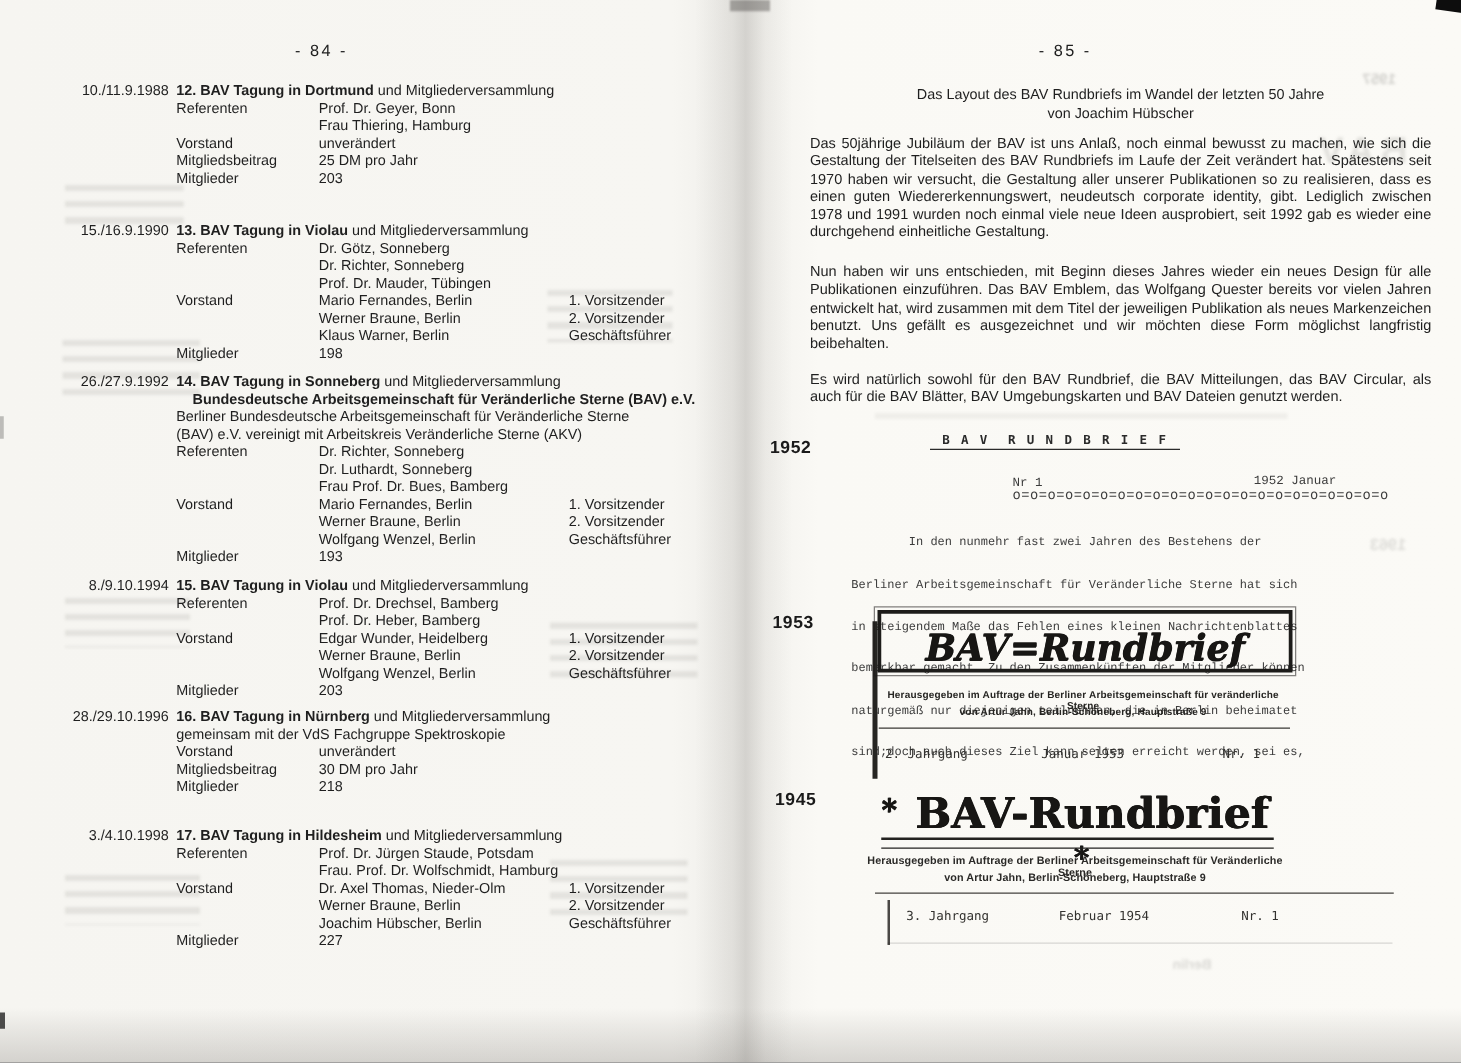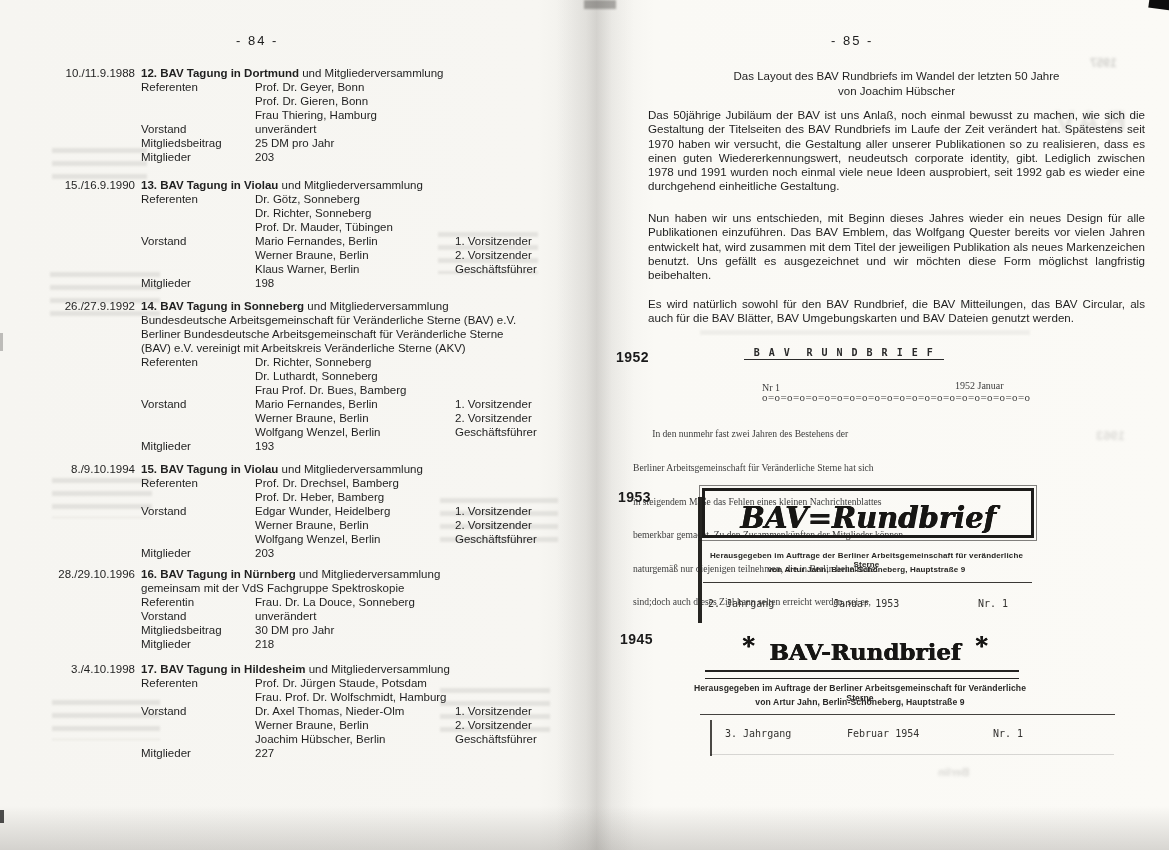--- a/index.html
+++ b/index.html
@@ -26,21 +26,21 @@
   .etitle b{font-weight:bold;}
   .row{display:flex;}
   .lbl{width:114px;flex:none;}
   .val{width:200px;flex:none;}
   .role{flex:1;}
   
   .rp-title{position:absolute;left:648px;top:69px;width:497px;text-align:center;font-size:11.5px;line-height:14.5px;color:#1f1f1f;}
   .rp-par{position:absolute;left:648px;width:497px;font-size:11.6px;line-height:14.3px;text-align:justify;color:#1f1f1f;}
   .year-label{position:absolute;font-size:14px;font-weight:bold;color:#1a1a1a;letter-spacing:.5px;}
   
-  .tw{font-family:Liberation Serif, serif;color:#3c3c3c;filter:blur(.3px);white-space:pre;}
+  .tw{font-family:Liberation Mono, monospace;color:#3c3c3c;filter:blur(.3px);white-space:pre;margin-left:48px;}
   .fx52-head{position:absolute;left:744px;top:347px;width:200px;text-align:center;font-family:"DejaVu Sans Mono",monospace;
              font-weight:bold;font-size:10px;letter-spacing:1.5px;color:#2a2a2a;border-bottom:1.4px solid #2a2a2a;padding-bottom:1px;filter:blur(.2px);white-space:pre;}
   .fx52-nr{position:absolute;left:762px;top:382px;font-size:10px;}
   .fx52-date{position:absolute;left:955px;top:380px;font-size:10px;}
   .fx52-sep{position:absolute;left:762px;top:391px;font-size:11px;letter-spacing:.4px;}
   .fx52-body{position:absolute;left:633px;top:406px;font-size:9.6px;line-height:11.2px;}
   
   .fx53-bar{position:absolute;left:698px;top:497px;width:4px;height:126px;background:#262522;}
   .fx53-box{position:absolute;left:702px;top:488px;width:326px;height:44px;border:3px solid #1d1c1a;outline:1px solid rgba(30,28,25,.55);outline-offset:2px;
             display:flex;align-items:flex-end;justify-content:center;font-style:italic;}
@@ -88,25 +88,20 @@
     <div class="date">10./11.9.1988</div>
     <div class="main">
       <div class="etitle"><b>12. BAV Tagung in Dortmund</b><span> und Mitgliederversammlung</span></div>
       <div class="row">
           <span class="lbl">Referenten</span>
           <span class="val">Prof. Dr. Geyer, Bonn</span>
           <span class="role"></span>
         </div>
       <div class="row">
           <span class="lbl"></span>
-          <span class="val">Prof. Dr. Gieren, Bonn</span>
-          <span class="role"></span>
-        </div>
-      <div class="row">
-          <span class="lbl"></span>
           <span class="val">Frau Thiering, Hamburg</span>
           <span class="role"></span>
         </div>
       <div class="row">
           <span class="lbl">Vorstand</span>
           <span class="val">unverändert</span>
           <span class="role"></span>
         </div>
       <div class="row">
           <span class="lbl">Mitgliedsbeitrag</span>
@@ -160,21 +155,21 @@
           <span class="val">198</span>
           <span class="role"></span>
         </div>
     </div>
   </div>
 
   <div class="entry" style="top:299px;">
     <div class="date">26./27.9.1992</div>
     <div class="main">
       <div class="etitle"><b>14. BAV Tagung in Sonneberg</b><span> und Mitgliederversammlung</span></div>
-      <div class="sub" style="font-weight:normal;">Bundesdeutsche Arbeitsgemeinschaft für Veränderliche Sterne (BAV) e.V.</div>
+      <div class="sub" style="font-weight:bold;margin-left:13px;">Bundesdeutsche Arbeitsgemeinschaft für Veränderliche Sterne (BAV) e.V.</div>
       <div class="sub">Berliner Bundesdeutsche Arbeitsgemeinschaft für Veränderliche Sterne</div>
       <div class="sub">(BAV) e.V. vereinigt mit Arbeitskreis Veränderliche Sterne (AKV)</div>
       <div class="row">
           <span class="lbl">Referenten</span>
           <span class="val">Dr. Richter, Sonneberg</span>
           <span class="role"></span>
         </div>
       <div class="row">
           <span class="lbl"></span>
           <span class="val">Dr. Luthardt, Sonneberg</span>
@@ -243,25 +238,20 @@
           <span class="role"></span>
         </div>
     </div>
   </div>
 
   <div class="entry" style="top:567px;">
     <div class="date">28./29.10.1996</div>
     <div class="main">
       <div class="etitle"><b>16. BAV Tagung in Nürnberg</b><span> und Mitgliederversammlung</span></div>
       <div class="sub">gemeinsam mit der VdS Fachgruppe Spektroskopie</div>
-      <div class="row">
-          <span class="lbl">Referentin</span>
-          <span class="val">Frau. Dr. La Douce, Sonneberg</span>
-          <span class="role"></span>
-        </div>
       <div class="row">
           <span class="lbl">Vorstand</span>
           <span class="val">unverändert</span>
           <span class="role"></span>
         </div>
       <div class="row">
           <span class="lbl">Mitgliedsbeitrag</span>
           <span class="val">30 DM pro Jahr</span>
           <span class="role"></span>
         </div>
@@ -343,21 +333,21 @@
   <div class="fx53-imp" style="top:551px;">Herausgegeben im Auftrage der Berliner Arbeitsgemeinschaft für veränderliche Sterne</div>
   <div class="fx53-imp" style="top:565px;">von Artur Jahn, Berlin-Schöneberg, Hauptstraße 9</div>
   <div class="fx53-rule"></div>
   <div class="fxrow" style="left:708px;top:598px;">2. Jahrgang</div>
   <div class="fxrow" style="left:833px;top:598px;">Januar 1953</div>
   <div class="fxrow" style="left:978px;top:598px;">Nr. 1</div>
 
   <div class="year-label" style="left:620px;top:631px;">1945</div>
   <div class="fx54-head">
     <span class="blackletter" style="font-size:24px;vertical-align:6px;">*</span>
-    <span class="blackletter" style="font-size:23px;padding:0 10px;">BAV-Rundbrief</span>
+    <span class="blackletter" style="font-size:34px;padding:0 10px;">BAV-Rundbrief</span>
     <span class="blackletter" style="font-size:24px;vertical-align:6px;">*</span>
   </div>
   <div class="fx54-rule2"></div>
   <div class="fx54-imp" style="top:683px;">Herausgegeben im Auftrage der Berliner Arbeitsgemeinschaft für Veränderliche Sterne</div>
   <div class="fx54-imp" style="top:697px;">von Artur Jahn, Berlin-Schöneberg, Hauptstraße 9</div>
   <div class="fx54-rule"></div>
   <div class="fx54-lbar"></div>
   <div class="fxrow" style="left:725px;top:728px;text-align:right;">3. Jahrgang</div>
   <div class="fxrow" style="left:847px;top:728px;">Februar 1954</div>
   <div class="fxrow" style="left:993px;top:728px;">Nr. 1</div>

